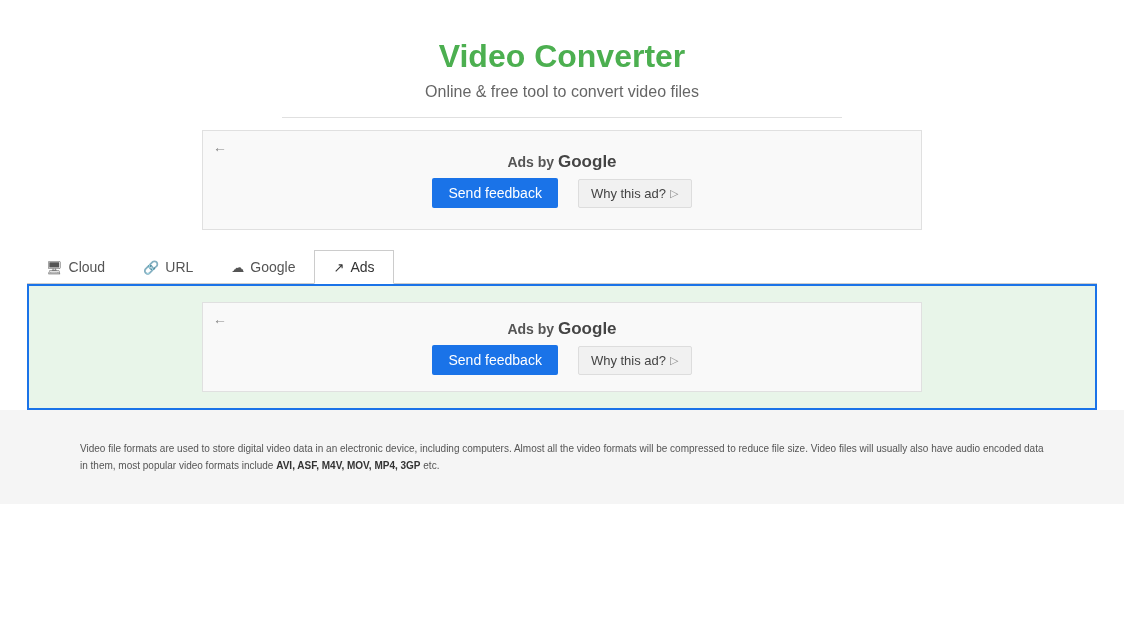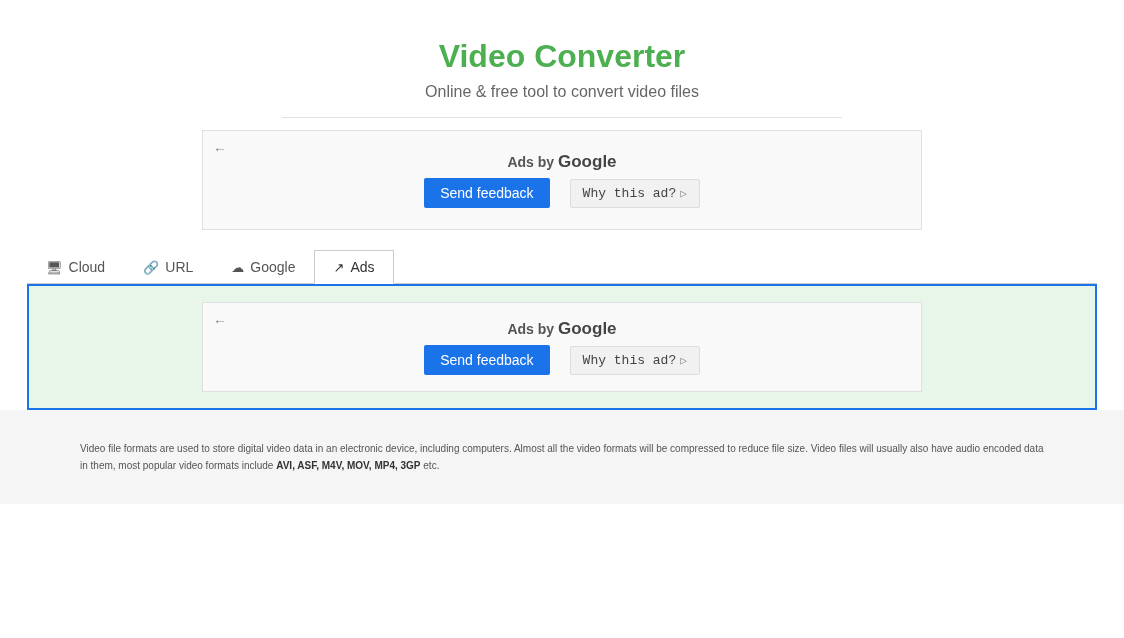--- a/index.html
+++ b/index.html
@@ -99,21 +99,20 @@
       background: #f1f1f1;
       border: 1px solid #ddd;
       padding: 6px 12px;
       font-size: 13px;
       cursor: pointer;
       border-radius: 2px;
       color: #444;
       display: flex;
       align-items: center;
       gap: 4px;
-      font-family: Liberation Mono, monospace;
     }
 
     .why-ad-arrow {
       font-size: 11px;
       color: #888;
     }
 
     
     .tabs-container {
       width: 1070px;

